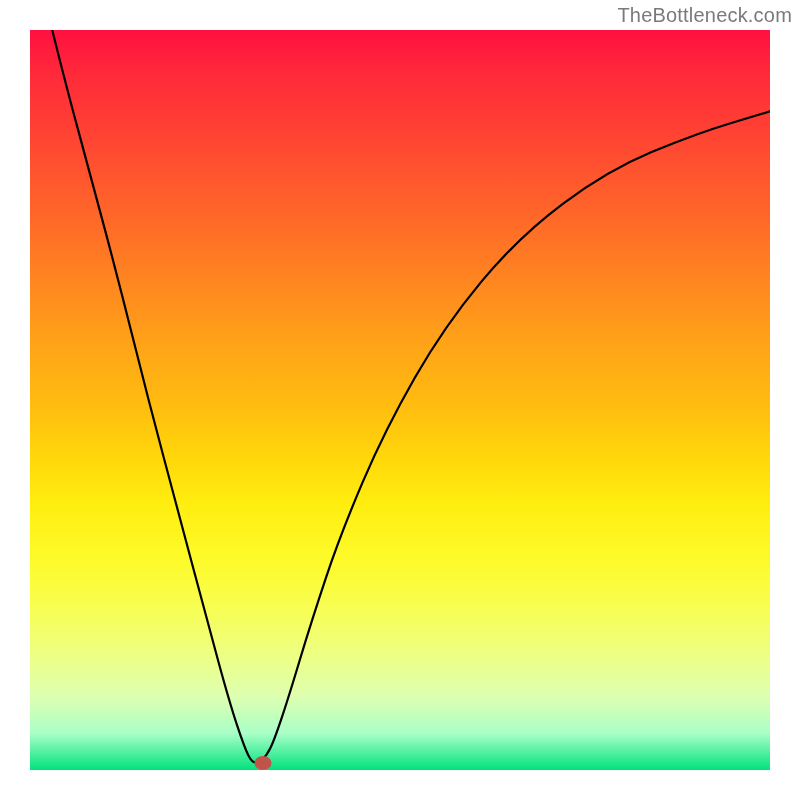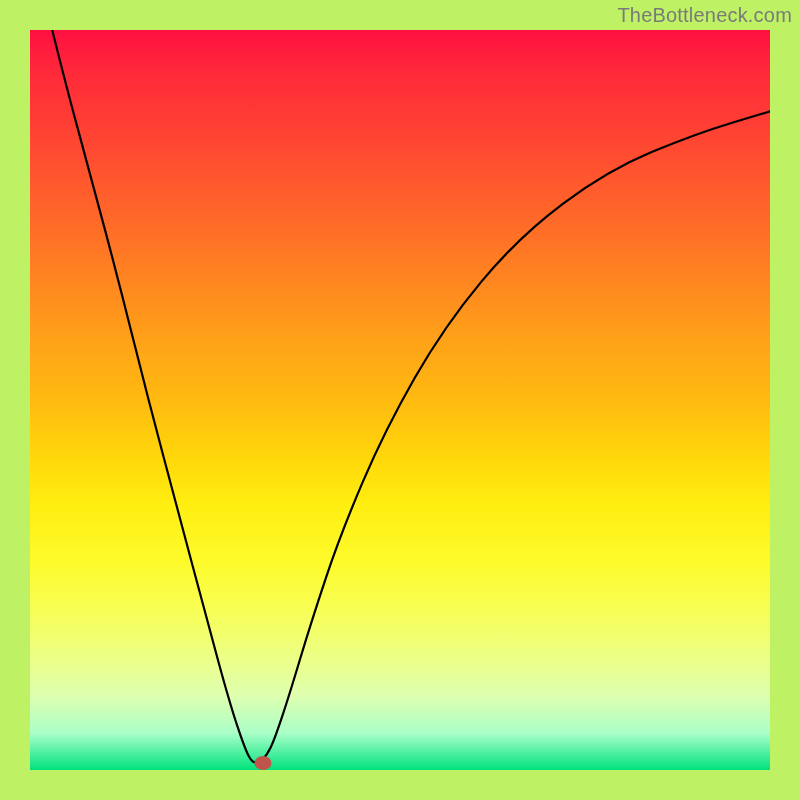--- a/index.html
+++ b/index.html
@@ -2,21 +2,21 @@
 <html><head>
 <meta charset="utf-8">
 <style>
   * { margin: 0; padding: 0; box-sizing: border-box; }
   html, body { width: 800px; height: 800px; overflow: hidden; }
   body { background: #000; font-family: Arial, Helvetica, sans-serif; }
 
   .frame {
     position: absolute;
     inset: 0;
-    background: #bef264;
+    background: #ffffff;
     padding-left: 6px;
   }
 
   .plot-area {
     position: absolute;
     left: 30px;
     top: 30px;
     width: 740px;
     height: 740px;
     background: linear-gradient(to bottom,

